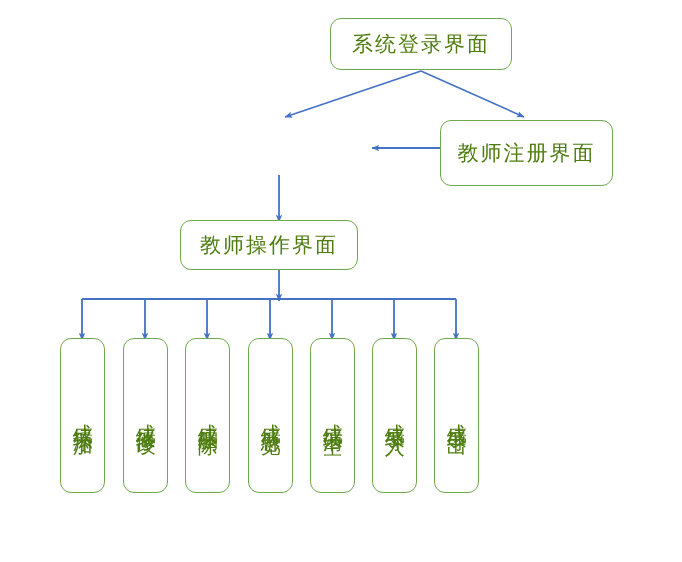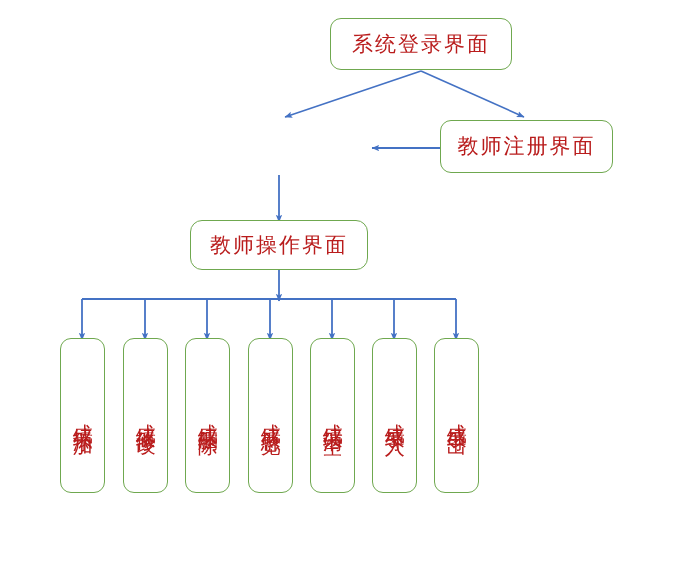--- a/index.html
+++ b/index.html
@@ -26,21 +26,21 @@
   }
   .node {
     position: absolute;
     box-sizing: border-box;
     border: 1.4px solid #6FA84F;
     border-radius: 11px;
     background: #ffffff;
     display: flex;
     align-items: center;
     justify-content: center;
-    color: #b91c1c;
+    color: #4d7c0f;
     z-index: 2;
   }
   .node-h {
     font-size: 21px;
     letter-spacing: 2px;
     line-height: 1;
     white-space: nowrap;
   }
   .node-v {
     font-size: 20px;
@@ -85,25 +85,25 @@
     <line x1="332" y1="299" x2="332" y2="340" stroke="#4472C4" stroke-width="1.8" marker-end="url(#arrowblue)"></line>
     <line x1="394" y1="299" x2="394" y2="340" stroke="#4472C4" stroke-width="1.8" marker-end="url(#arrowblue)"></line>
     <line x1="456" y1="299" x2="456" y2="340" stroke="#4472C4" stroke-width="1.8" marker-end="url(#arrowblue)"></line>
   </svg>
 
   <div class="node node-h" style="left:330px; top:18px; width:182px; height:52px;">
     <span class="label">系统登录界面</span>
   </div>
 
 
-  <div class="node node-h" style="left:440px; top:120px; width:173px; height:53px;">
+  <div class="node node-h" style="left:440px; top:120px; width:173px; height:66px;">
     <span class="label">教师注册界面</span>
   </div>
 
-  <div class="node node-h" style="left:190px; top:220px; width:178px; height:50px;border-radius:12px;">
+  <div class="node node-h" style="left:180px; top:220px; width:178px; height:50px;">
     <span class="label">教师操作界面</span>
   </div>
 
   <div class="node node-v" style="left:60px; top:338px; width:45px; height:155px;">
     <span class="label">成绩添加</span>
   </div>
 
   <div class="node node-v" style="left:123px; top:338px; width:45px; height:155px;">
     <span class="label">成绩修改</span>
   </div>

